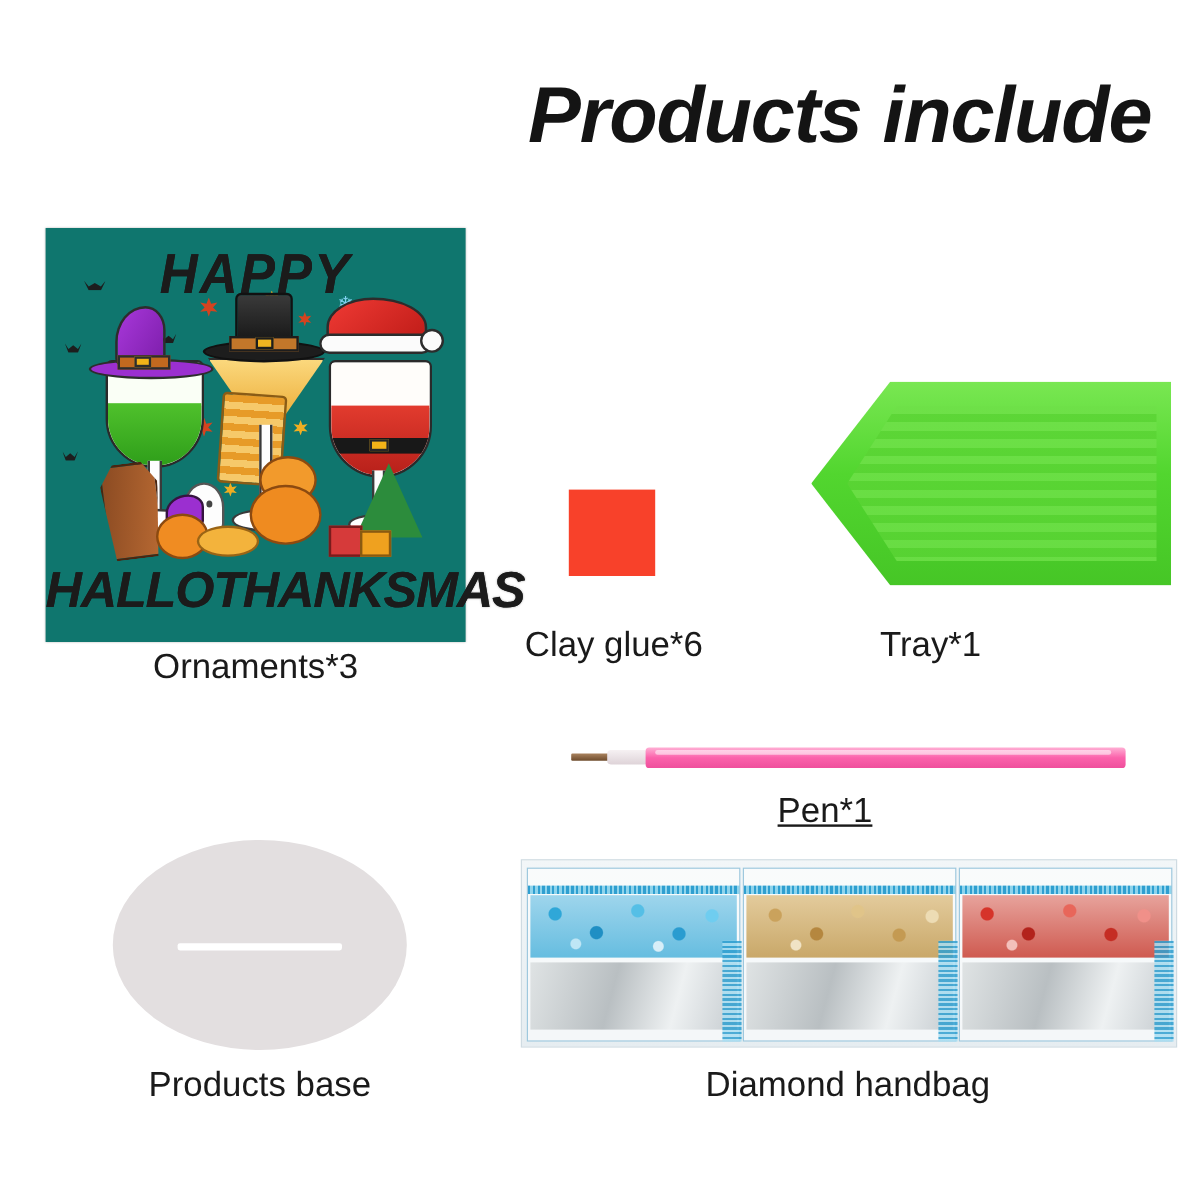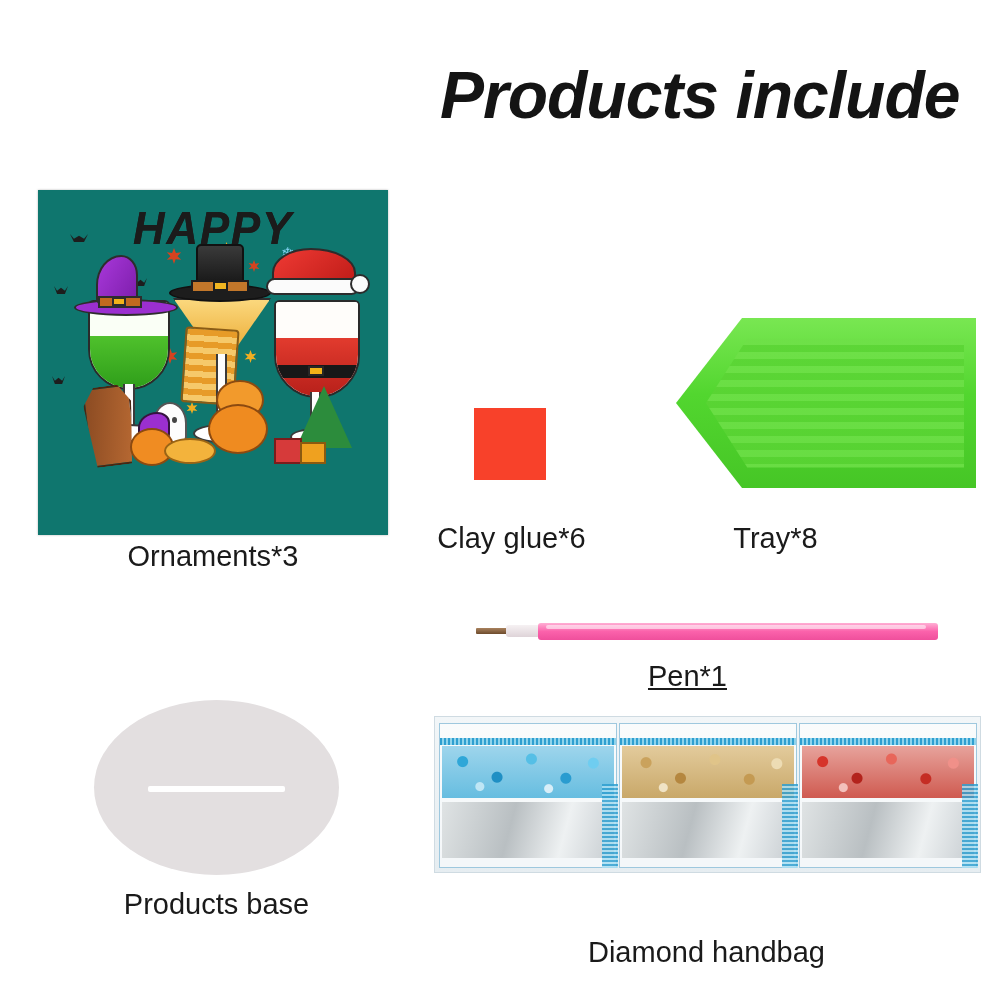--- a/index.html
+++ b/index.html
@@ -193,21 +193,21 @@
     radial-gradient(circle at 24% 80%,#f0e3c5 4px,transparent 5px),
     linear-gradient(#e3cb9c,#c9a869);}
   .gems.red{background:
     radial-gradient(circle at 12% 30%,#d6342a 5px,transparent 6px),
     radial-gradient(circle at 32% 62%,#b3231c 5px,transparent 6px),
     radial-gradient(circle at 52% 25%,#e8665a 5px,transparent 6px),
     radial-gradient(circle at 72% 63%,#c52d24 5px,transparent 6px),
     radial-gradient(circle at 88% 33%,#f09089 5px,transparent 6px),
     radial-gradient(circle at 24% 80%,#f3c0bb 4px,transparent 5px),
     linear-gradient(#e7a39c,#cf5a50);}
-  #bag-label{left:434px;top:936px;width:545px;}
+  #bag-label{left:434px;top:888px;width:545px;}
 </style>
 </head>
 <body>
 
 <div class="abs" id="heading">Products include</div>
 
 <div class="abs" id="ornament">
   <div id="orn-sticker">
 
     <div class="word dotted" id="w-happy">HAPPY</div>
@@ -272,32 +272,33 @@
     <div class="prop" id="ghost"></div>
     <div class="prop" id="jackhat"></div>
     <div class="prop" id="jack"></div>
     <div class="prop" id="pumpB"></div>
     <div class="prop" id="pumpA"></div>
     <div class="prop" id="pie"></div>
     <div class="prop" id="tree"></div>
     <div class="prop" id="gift1"></div>
     <div class="prop" id="gift2"></div>
 
+    <div class="word dotted" id="w-hallo">HALLOTHANKSMAS</div>
   </div>
 </div>
 <div class="lbl" id="orn-label">Ornaments*3</div>
 
 <div class="abs" id="glue"></div>
 <div class="lbl" id="glue-label">Clay glue*6</div>
 
 <div class="abs" id="tray">
   <div class="body"></div>
   <div class="inner"></div>
 </div>
-<div class="lbl" id="tray-label">Tray*8</div>
+<div class="lbl" id="tray-label">Tray*1</div>
 
 <div class="abs" id="pen">
   <div class="tip"></div>
   <div class="ferr"></div>
   <div class="barrel"></div>
   <div class="gloss"></div>
 </div>
 <div class="lbl" id="pen-label">Pen*1</div>
 
 <div class="abs" id="base">

